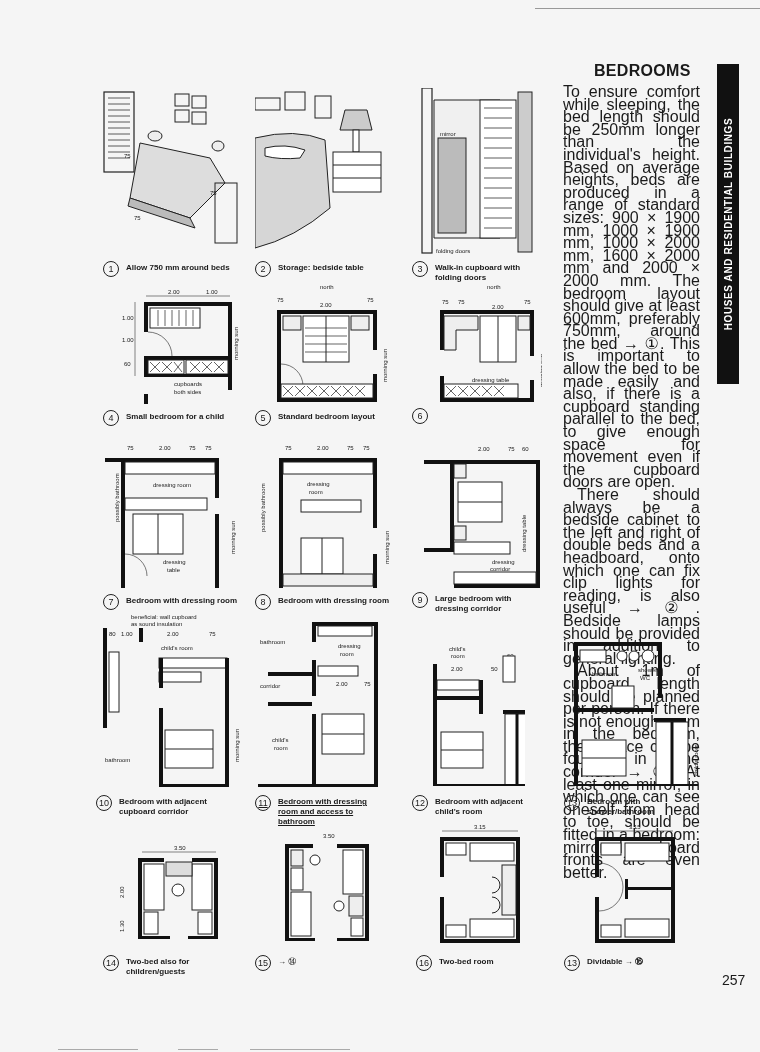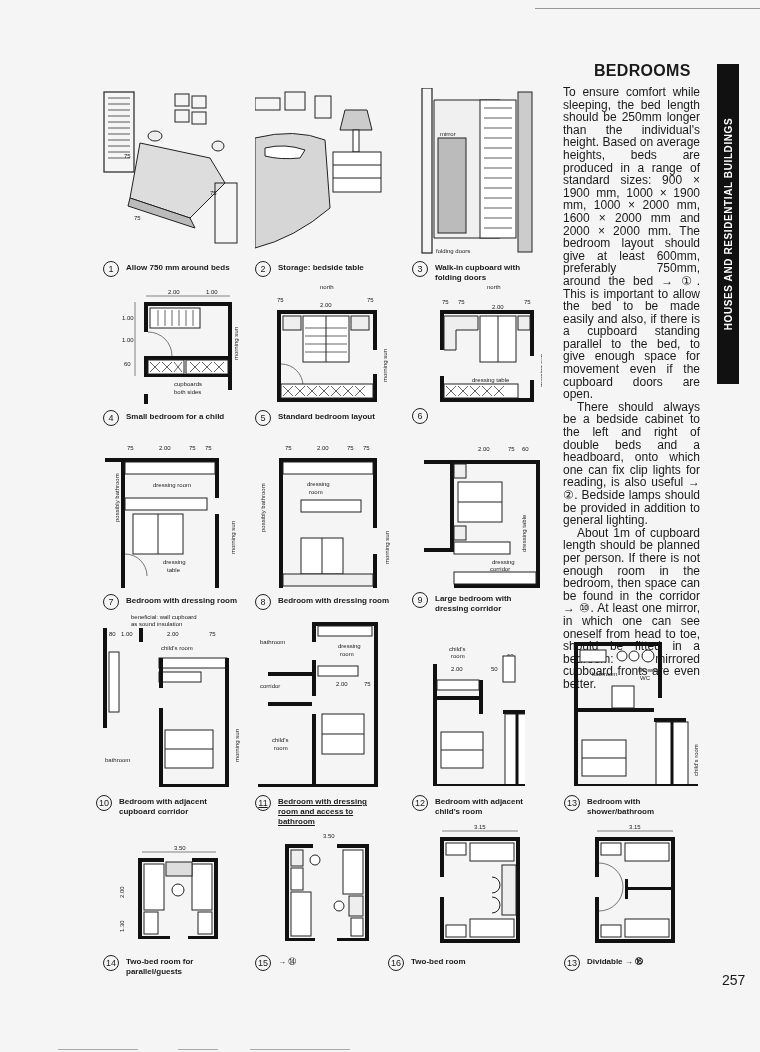--- a/index.html
+++ b/index.html
@@ -1,21 +1,21 @@
 <!DOCTYPE html>
 <html><head>
 <meta charset="utf-8">
 <style>
   html,body{margin:0;padding:0;}
   body{width:760px;height:1052px;background:#f5f5f5;position:relative;overflow:hidden;font-family:"Liberation Sans",sans-serif;color:#1a1a1a;}
   .toprule{position:absolute;left:535px;top:8px;width:225px;height:1px;background:#999;}
   .title{position:absolute;left:594px;top:62px;font-weight:bold;font-size:16px;letter-spacing:0.3px;}
   .sidetab{position:absolute;left:717px;top:64px;width:22px;height:320px;background:#111;}
   .sidetab span{position:absolute;left:50%;top:50%;transform:translate(-50%,-50%) rotate(-90deg);white-space:nowrap;color:#fff;font-weight:bold;font-size:10px;letter-spacing:0.6px;}
-  .body{position:absolute;left:563px;top:86px;width:137px;font-size:12px;line-height:12.6px;text-align:justify;}
+  .body{position:absolute;left:563px;top:86px;width:137px;font-size:16px;line-height:12.6px;text-align:justify;}
   .body p{margin:0;}
   .body p + p{text-indent:14px;}
   .fig{position:absolute;}
   .fig svg{display:block;}
   .cap{position:absolute;font-size:8px;font-weight:bold;line-height:10px;display:flex;align-items:flex-start;gap:7px;}
   .num{flex:0 0 auto;width:14px;height:14px;border:1px solid #222;border-radius:50%;font-weight:normal;font-size:9px;display:flex;align-items:center;justify-content:center;margin-top:-2px;}
   .cap .ct{padding-top:0px;}
   .pagenum{position:absolute;left:722px;top:972px;font-size:14px;}
   .footer{position:absolute;top:1049px;height:1px;background:#aaa;}
   .lbl{font-family:"Liberation Sans",sans-serif;font-size:6px;fill:#222;}
@@ -475,27 +475,27 @@
     <rect x="16" y="18" width="20" height="12" fill="#fff" stroke="#222"></rect>
       <rect x="40" y="18" width="44" height="18" fill="#fff" stroke="#222"></rect>
     <rect x="16" y="100" width="20" height="12" fill="#fff" stroke="#222"></rect>
       <rect x="40" y="94" width="44" height="18" fill="#fff" stroke="#222"></rect>
     <path d="M14 38 A24 24 0 0 1 14 86" fill="none" stroke="#222" stroke-width="0.6"></path>
   </svg>
 </div>
 
 <div class="cap" style="left:103px;top:957px;width:130px;">
     <span class="num">14</span>
-    <span class="ct">Two-bed room for parallel/guests</span>
+    <span class="ct">Two-bed also for children/guests</span>
   </div>
 <div class="cap" style="left:255px;top:957px;font-weight:normal;">
     <span class="num">15</span>
     <span class="ct">→ ⑭</span>
   </div>
-<div class="cap" style="left:388px;top:957px;">
+<div class="cap" style="left:416px;top:957px;">
     <span class="num">16</span>
     <span class="ct">Two-bed room</span>
   </div>
 <div class="cap" style="left:564px;top:957px;">
     <span class="num">13</span>
     <span class="ct">Dividable → ⑯</span>
   </div>
 
 <div class="pagenum">257</div>
 

